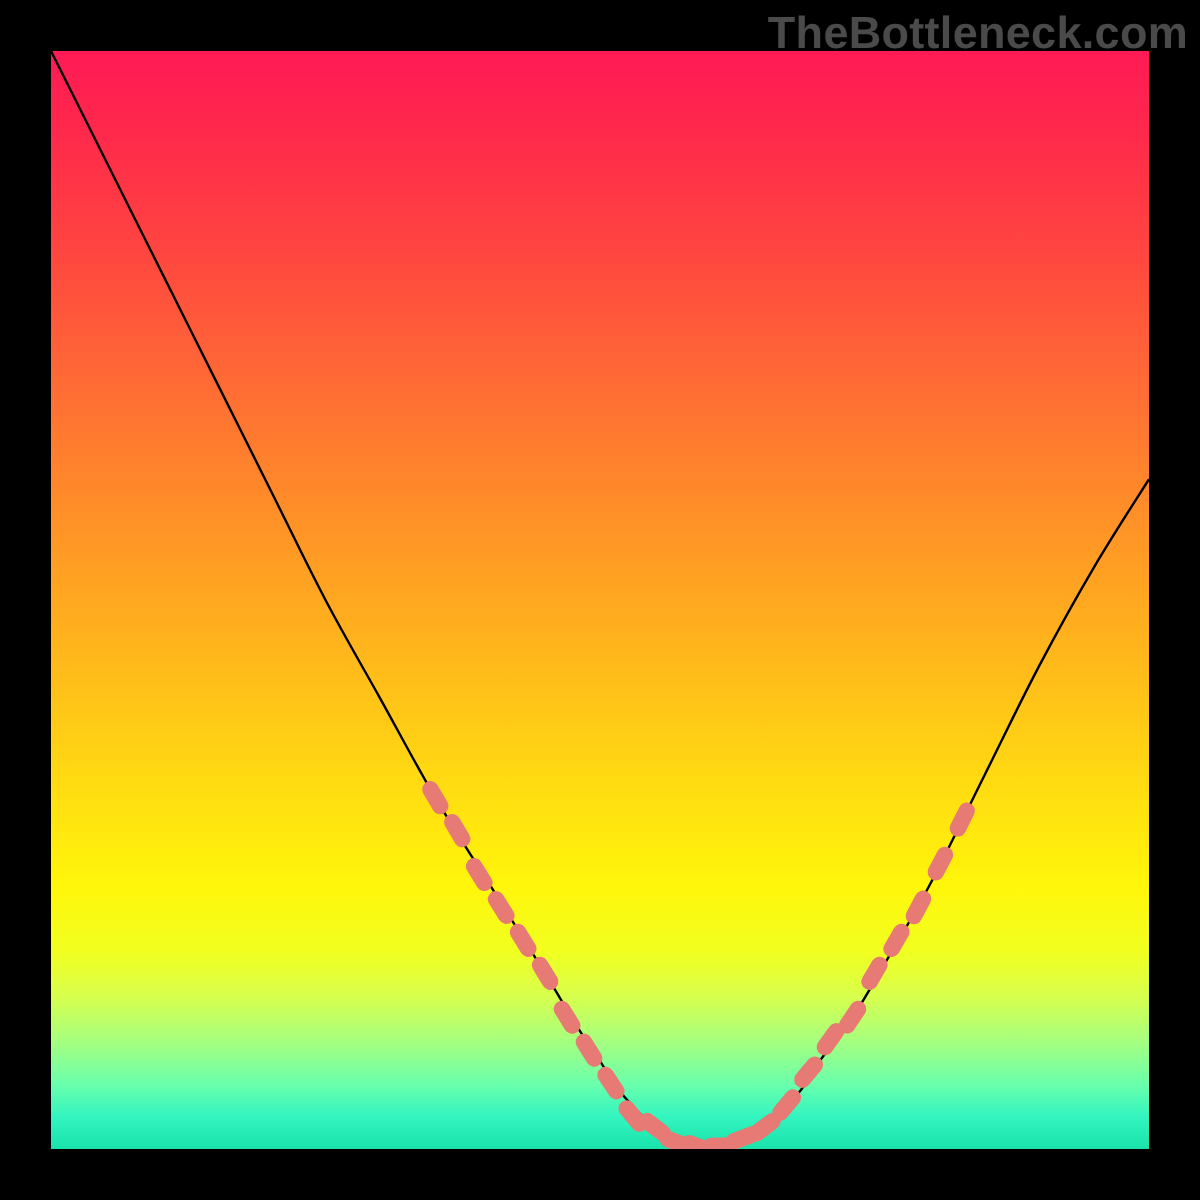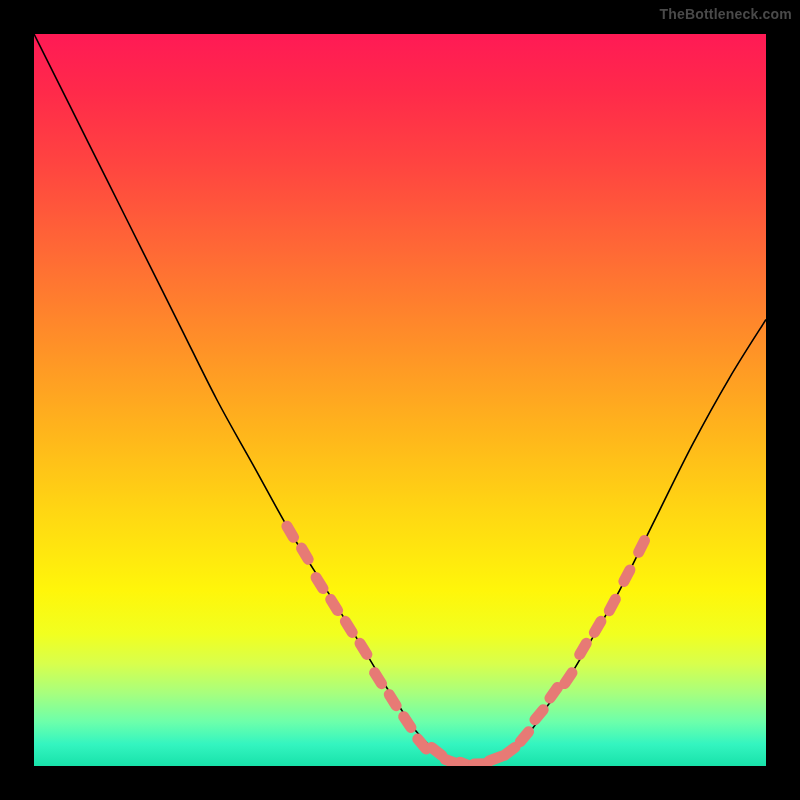--- a/index.html
+++ b/index.html
@@ -50,21 +50,21 @@
     position: absolute;
     inset: 0;
     width: 732px;
     height: 732px;
   }
   .watermark {
     position: absolute;
     top: 6px;
     right: 8px;
     font-family: Arial, Helvetica, sans-serif;
-    font-size: 14px;
+    font-size: 30px;
     font-weight: 600;
     color: #4a4a4a;
     letter-spacing: 0.2px;
     user-select: none;
   }
 </style>
 </head>
 <body>
 
 <div class="frame">

